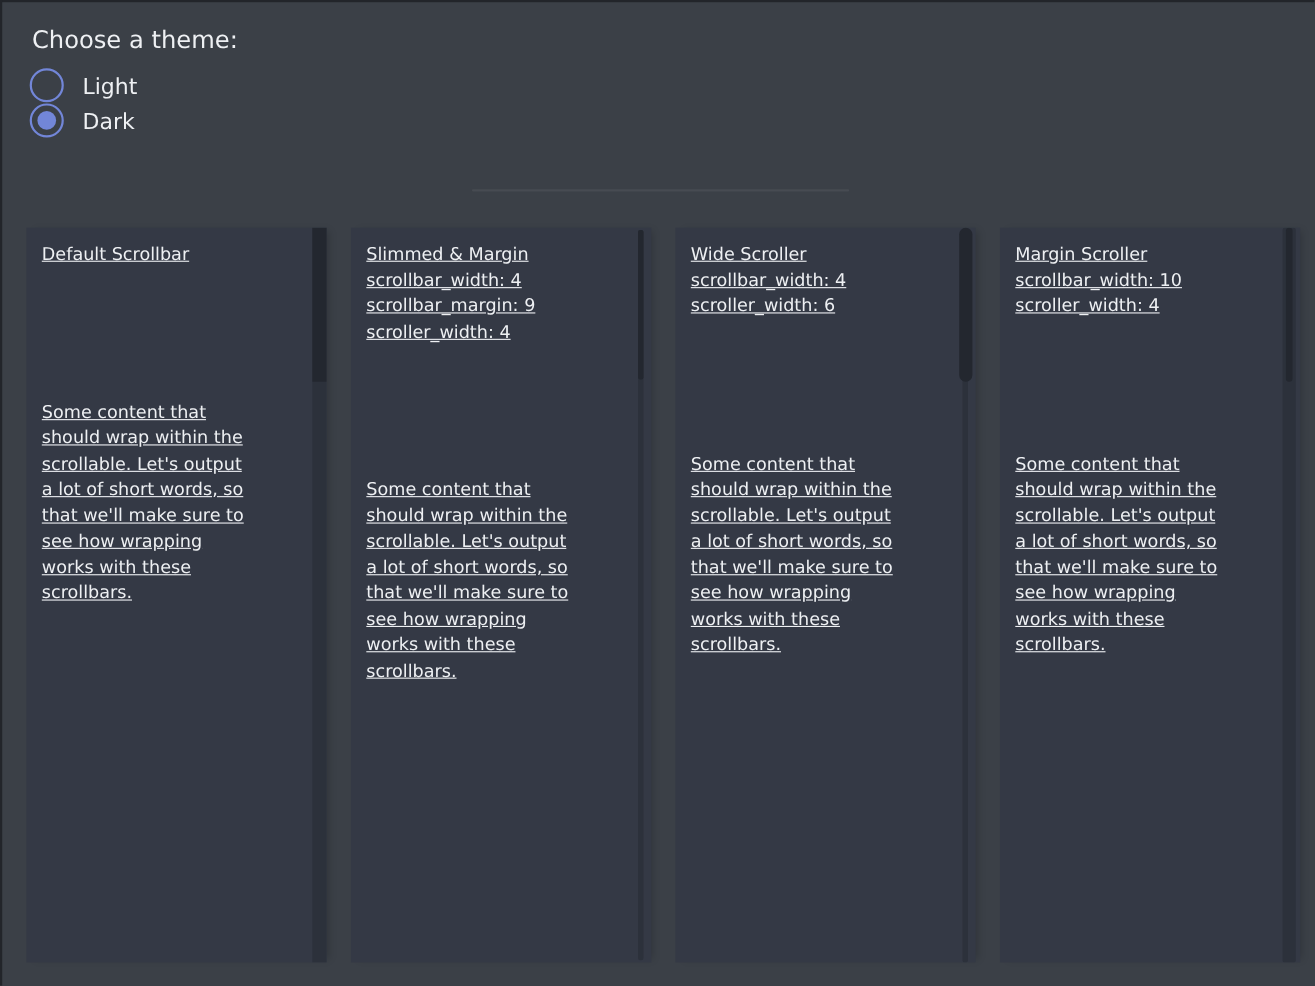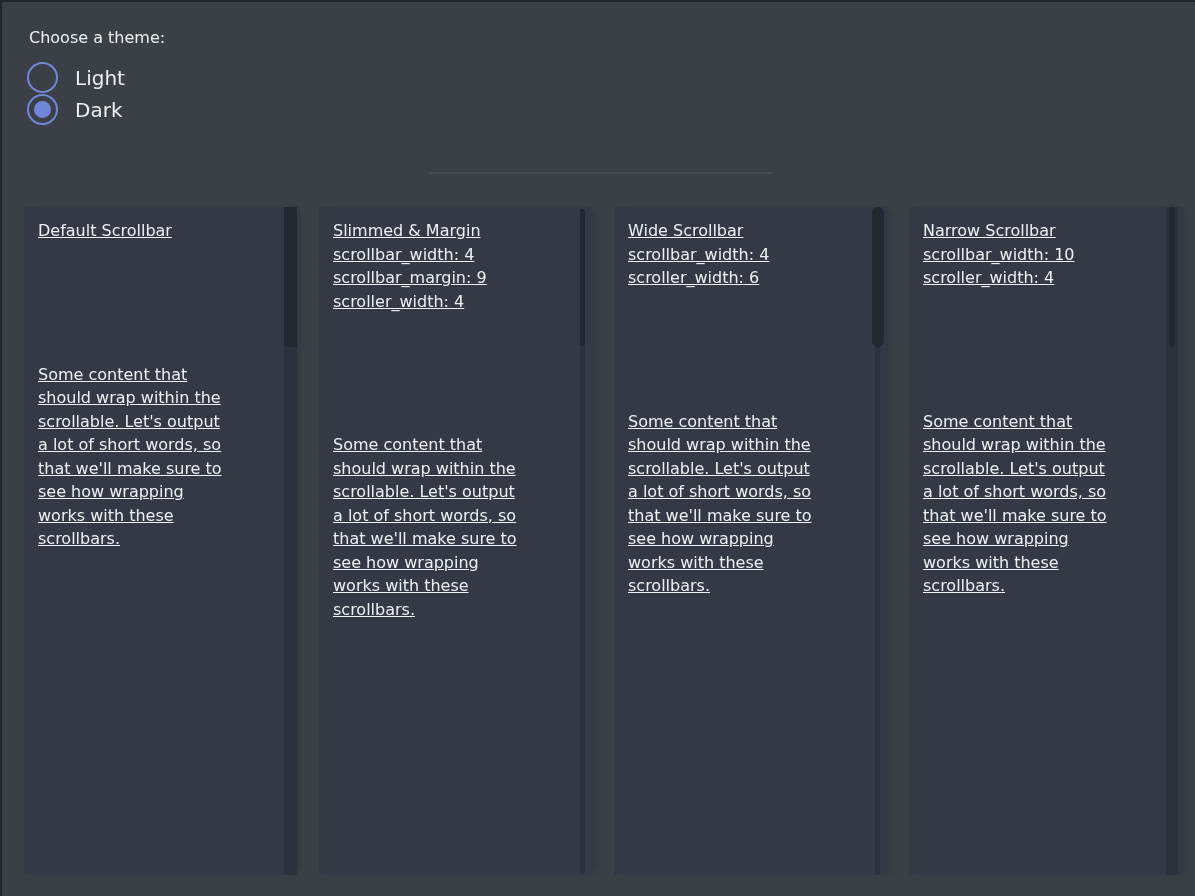--- a/index.html
+++ b/index.html
@@ -12,21 +12,21 @@
   }
   .app{
     position:absolute;inset:0;
     border-top:2px solid #22252a;
     border-left:2px solid #22252a;
     box-sizing:border-box;
   }
   
   .chooser-label{
     position:absolute;left:27px;top:24px;
-    font-size:16px;line-height:24px;
+    font-size:22px;line-height:24px;
   }
   .radio-row{
     position:absolute;left:25px;height:31px;
     display:flex;align-items:center;gap:17px;cursor:pointer;
   }
   .radio-row.light{top:60px;}
   .radio-row.dark{top:92px;}
   .radio{
     width:27px;height:27px;border-radius:50%;
     border:2px solid var(--accent,#7286d8);
@@ -134,40 +134,40 @@
           <div>see how wrapping</div>
           <div>works with these</div>
           <div>scrollbars.</div>
         </div>
       <div class="sb-track"></div>
       <div class="sb-thumb"></div>
     </div>
 
     <div class="panel p-wide">
       <div class="panel-header">
-        <div>Wide Scrollbar</div>
+        <div>Wide Scroller</div>
         <div style="display:contents"><div>scrollbar_width: 4</div><div>scroller_width: 6</div></div>
       </div>
       <div class="panel-content">
           <div>Some content that</div>
           <div>should wrap within the</div>
           <div>scrollable. Let's output</div>
           <div>a lot of short words, so</div>
           <div>that we'll make sure to</div>
           <div>see how wrapping</div>
           <div>works with these</div>
           <div>scrollbars.</div>
         </div>
       <div class="sb-track"></div>
       <div class="sb-thumb"></div>
     </div>
 
     <div class="panel p-narrow">
       <div class="panel-header">
-        <div>Narrow Scrollbar</div>
+        <div>Margin Scroller</div>
         <div style="display:contents"><div>scrollbar_width: 10</div><div>scroller_width: 4</div></div>
       </div>
       <div class="panel-content">
           <div>Some content that</div>
           <div>should wrap within the</div>
           <div>scrollable. Let's output</div>
           <div>a lot of short words, so</div>
           <div>that we'll make sure to</div>
           <div>see how wrapping</div>
           <div>works with these</div>

